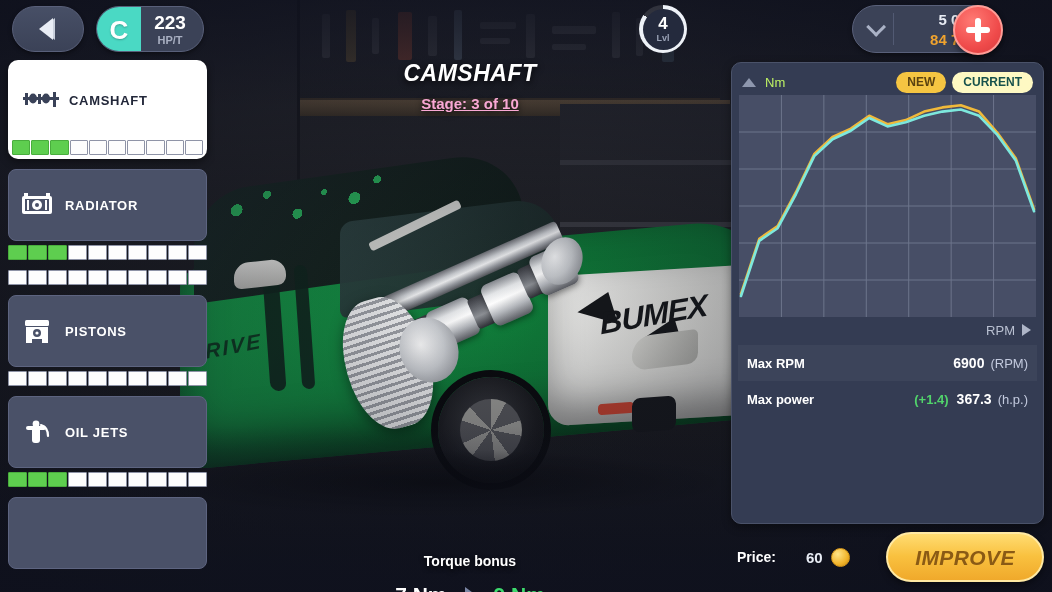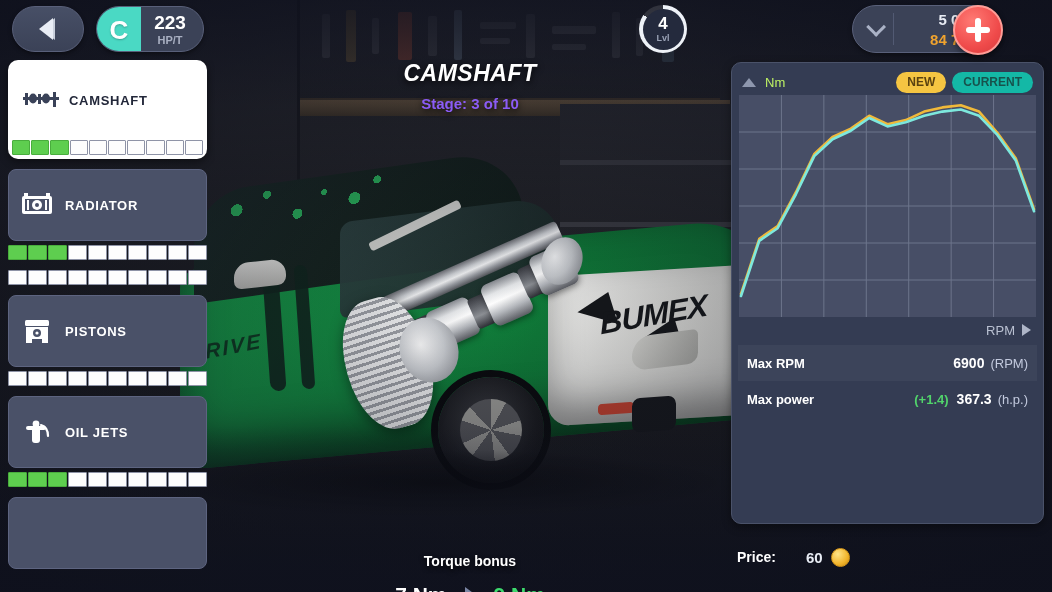--- a/index.html
+++ b/index.html
@@ -279,22 +279,23 @@
   .pseg { flex:1; background:#fdfdfd; border:1px solid #8e93a6; border-radius:1px; }
   .pseg.on { background:#5ece4f; border-color:#49ad3d; }
 
   
   .center-title { position:absolute; left:215px; top:62px; width:510px; text-align:center; z-index:16; }
   .part-title {
     font:italic 900 23px/1 "Liberation Sans", sans-serif; color:#fff;
     letter-spacing:.5px; text-shadow:0 2px 6px rgba(0,0,0,.8);
   }
   .stage-text {
-    font:700 15px/1 "Liberation Sans", sans-serif; color:#8b5cf6; margin-top:11px;
+    font:700 15px/1 "Liberation Sans", sans-serif; color:#f9a8d4; margin-top:11px;
     text-shadow:0 2px 6px rgba(0,0,0,.85);
+    text-decoration:underline;
   }
 
   
   .bonus { position:absolute; left:215px; top:506px; width:510px; text-align:center; z-index:16;margin-top:48px; }
   .bonus-label { font:700 14px/1 "Liberation Sans", sans-serif; color:#fff;
     text-shadow:0 2px 5px rgba(0,0,0,.85); }
   .bonus-row { display:flex; align-items:center; justify-content:center; gap:18px; margin-top:16px; }
   .bonus-from { font:700 21px/1 "Liberation Sans", sans-serif; color:#fff; }
   .bonus-arrow { width:0;height:0;border-top:8px solid transparent;border-bottom:8px solid transparent;
     border-left:11px solid #7c87a5; }
@@ -306,21 +307,21 @@
     background:#343c53; border:1px solid #4a melhores; border:1px solid #4a5269;
     border-radius:10px; padding:6px; display:flex; flex-direction:column;
     box-shadow:0 3px 10px rgba(0,0,0,.4);
   }
   .chart-head { height:26px; display:flex; align-items:center; padding:0 4px; }
   .tri-up { width:0;height:0;border-left:7px solid transparent;border-right:7px solid transparent;
     border-bottom:9px solid #8e97ae; margin-right:9px; }
   .nm-label { font:400 13px/1 "Liberation Sans", sans-serif; color:#bef264; flex:1; }
   .badge { border-radius:11px; height:21px; padding:0 11px; font:700 12px/21px "Liberation Sans", sans-serif; }
   .badge-new { background:#f5c542; color:#5a4210; margin-right:6px; }
-  .badge-cur { background:#14b8a6; color:#17524c; }
+  .badge-cur { background:#fef9c3; color:#17524c; }
 
   .chart-box { position:relative; height:222px; margin:0 1px; }
   .chart-box svg { display:block; width:100%; height:100%; }
   .rpm-row { height:26px; display:flex; align-items:center; justify-content:flex-end; padding:0 6px; }
   .rpm-label { font:400 13px/1 "Liberation Sans", sans-serif; color:#b9c0d1; margin-right:7px; }
   .tri-right { width:0;height:0;border-top:6px solid transparent;border-bottom:6px solid transparent;
     border-left:9px solid #aeb5c7; }
 
   .stats { margin-top:2px; }
   .stat-row { height:36px; display:flex; align-items:center; padding:0 9px; }
@@ -658,13 +659,16 @@
       <span class="stat-val">367.3</span>
       <span class="stat-unit">(h.p.)</span>
     </div>
   </div>
 </div>
 
 <div class="buy-row">
   <span class="price-label">Price:</span>
   <span class="price-val">60</span>
   <span class="price-coin"></span>
+  <div class="improve-btn">
+    <span class="improve-txt">IMPROVE</span>
+  </div>
 </div>
 
 </body></html>

